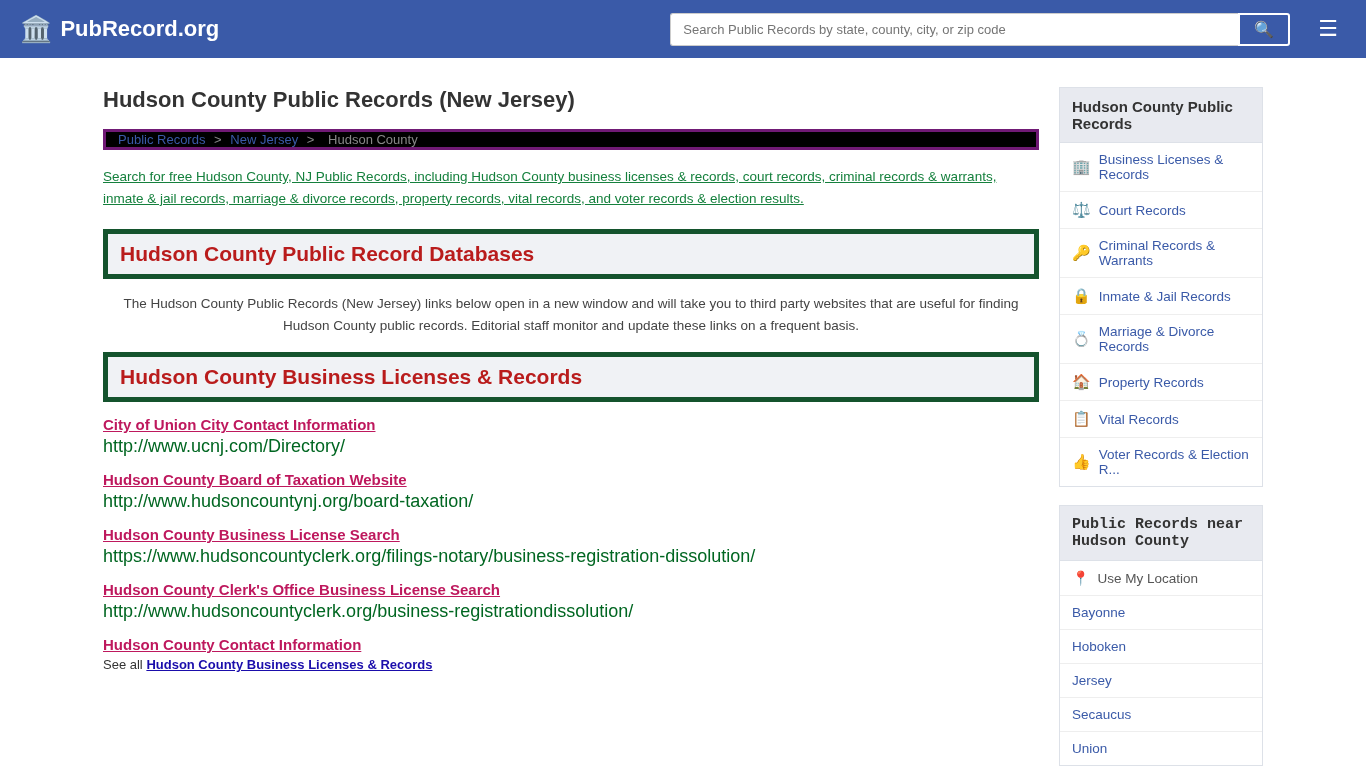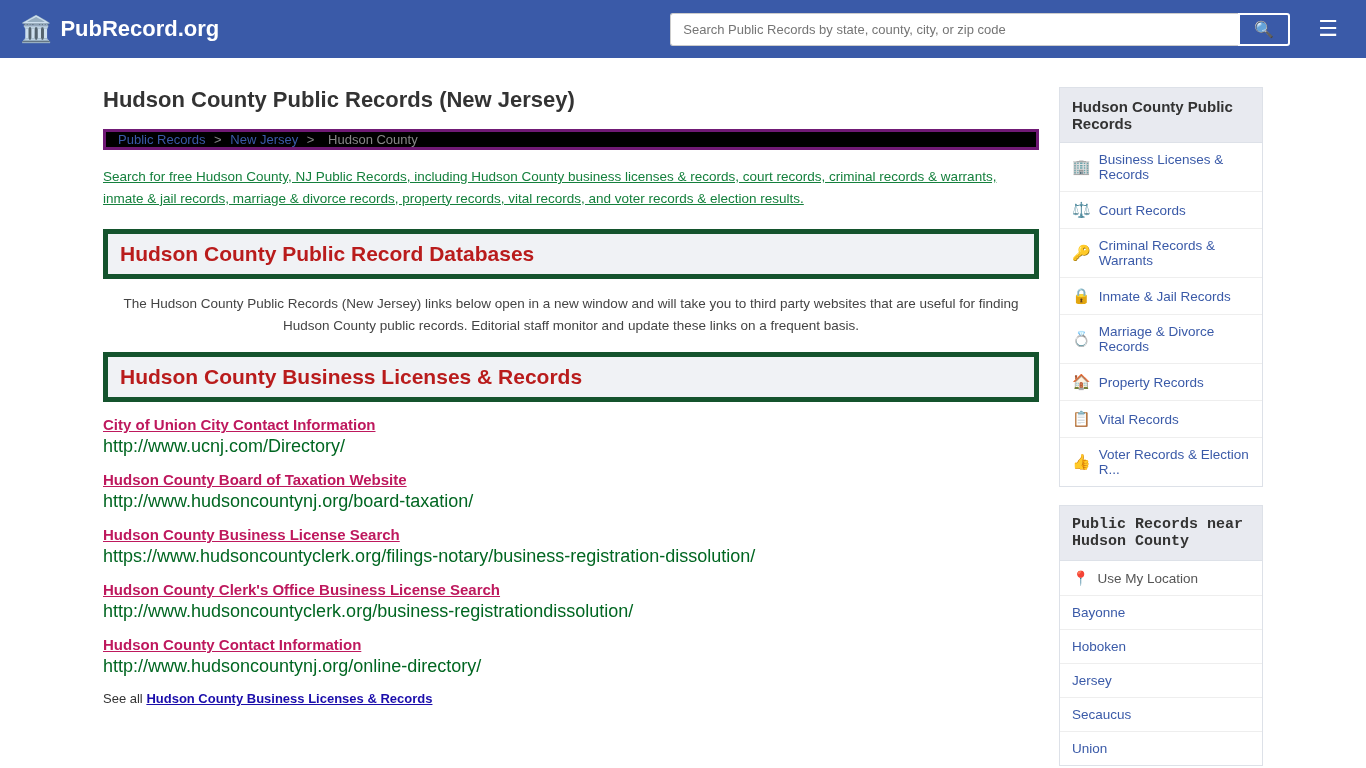--- a/index.html
+++ b/index.html
@@ -271,21 +271,20 @@
     <a class="record-link-title" href="#">Hudson County Board of Taxation Website</a>
     <span class="record-link-url">http://www.hudsoncountynj.org/board-taxation/</span>
 
     <a class="record-link-title" href="#">Hudson County Business License Search</a>
     <span class="record-link-url">https://www.hudsoncountyclerk.org/filings-notary/business-registration-dissolution/</span>
 
     <a class="record-link-title" href="#">Hudson County Clerk's Office Business License Search</a>
     <span class="record-link-url">http://www.hudsoncountyclerk.org/business-registrationdissolution/</span>
 
     <a class="record-link-title" href="#">Hudson County Contact Information</a>
-    <span class="record-link-url">http://www.hudsoncountynj.org/online-directory/</span>
 
     <div class="see-all">
       <span>See all</span>
       <a href="#"> <span>Hudson County Business Licenses &amp; Records</span></a>
     </div>
   </div>
 
   <aside class="sidebar">
 
     <div class="sidebar-section-title">Hudson County Public Records</div>

